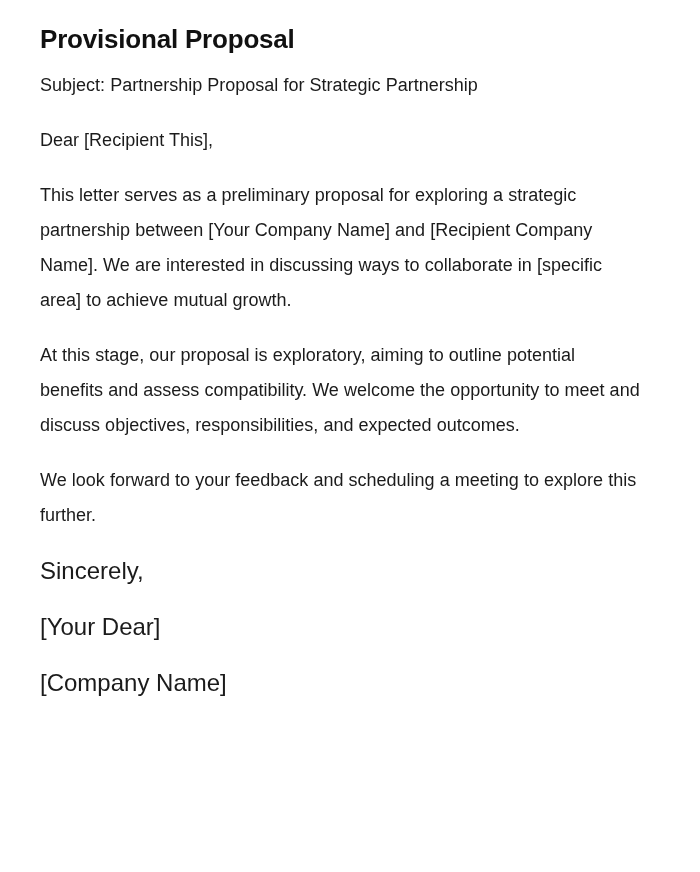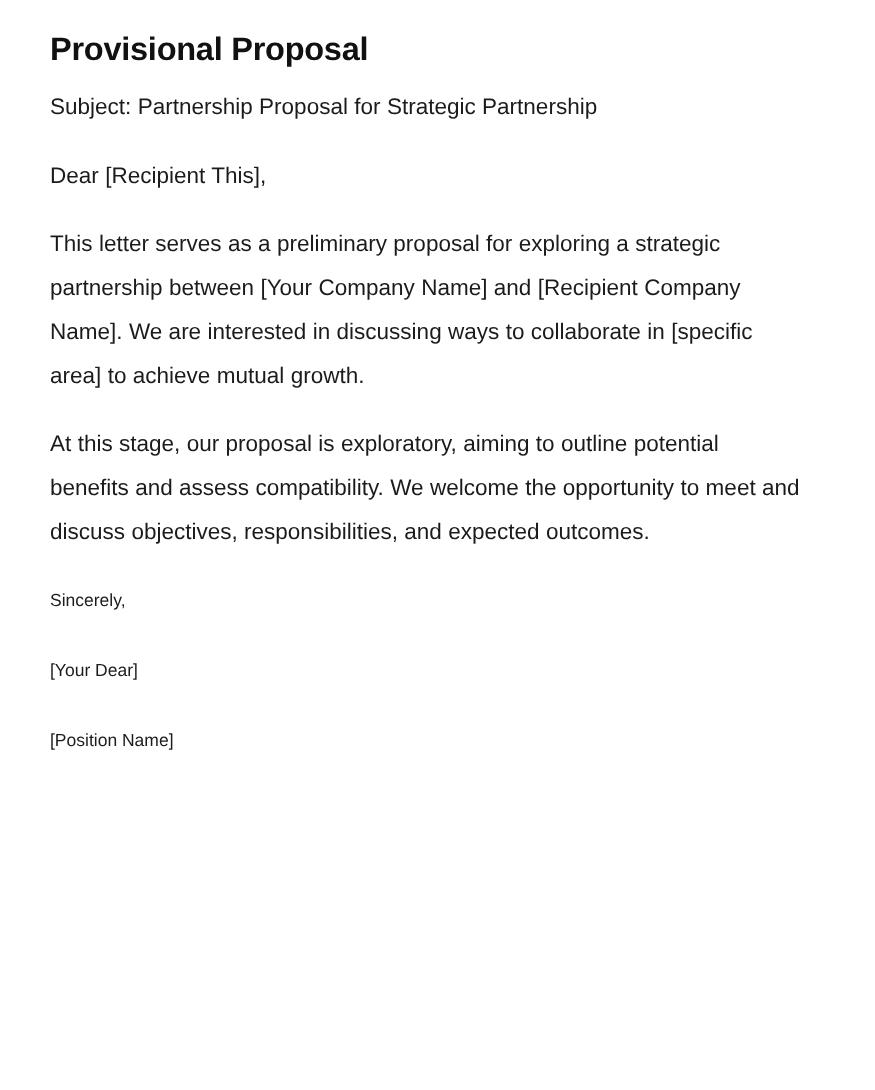--- a/index.html
+++ b/index.html
@@ -36,21 +36,21 @@
   .para {
     font-size: 18px;
     line-height: 35px;
     font-weight: normal;
     margin: 0 0 20px 0;
     color: #1b1b1b;
     text-align: left;
     word-spacing: 0.1px;
   }
   .sig-line {
-    font-size: 14px;
+    font-size: 24px;
     line-height: 35px;
     margin: 0 0 21px 0;
     color: #1b1b1b;
   }
   .sig-line:last-child {
     margin-bottom: 0;
   }
 </style>
 </head>
 <body>
@@ -62,22 +62,23 @@
   <div class="doc-body">
 
     <p class="para">Subject: Partnership Proposal for Strategic Partnership</p>
 
     <p class="para">Dear [Recipient This],</p>
 
     <p class="para">This letter serves as a preliminary proposal for exploring a strategic partnership between [Your Company Name] and [Recipient Company Name]. We are interested in discussing ways to collaborate in [specific area] to achieve mutual growth.</p>
 
     <p class="para">At this stage, our proposal is exploratory, aiming to outline potential benefits and assess compatibility. We welcome the opportunity to meet and discuss objectives, responsibilities, and expected outcomes.</p>
 
+    <p class="para">We look forward to your feedback and scheduling a meeting to explore this further.</p>
 
     <p class="sig-line">Sincerely,</p>
 
     <p class="sig-line">[Your Dear]</p>
 
 
-    <p class="sig-line">[Position Name]</p>
+    <p class="sig-line">[Company Name]</p>
 
   </div>
 </div>
 
 </body></html>

